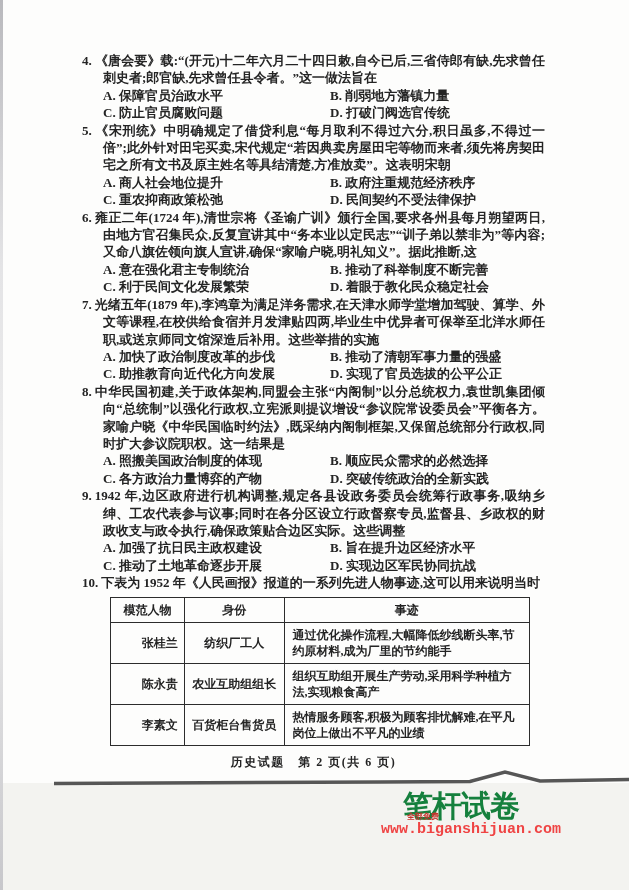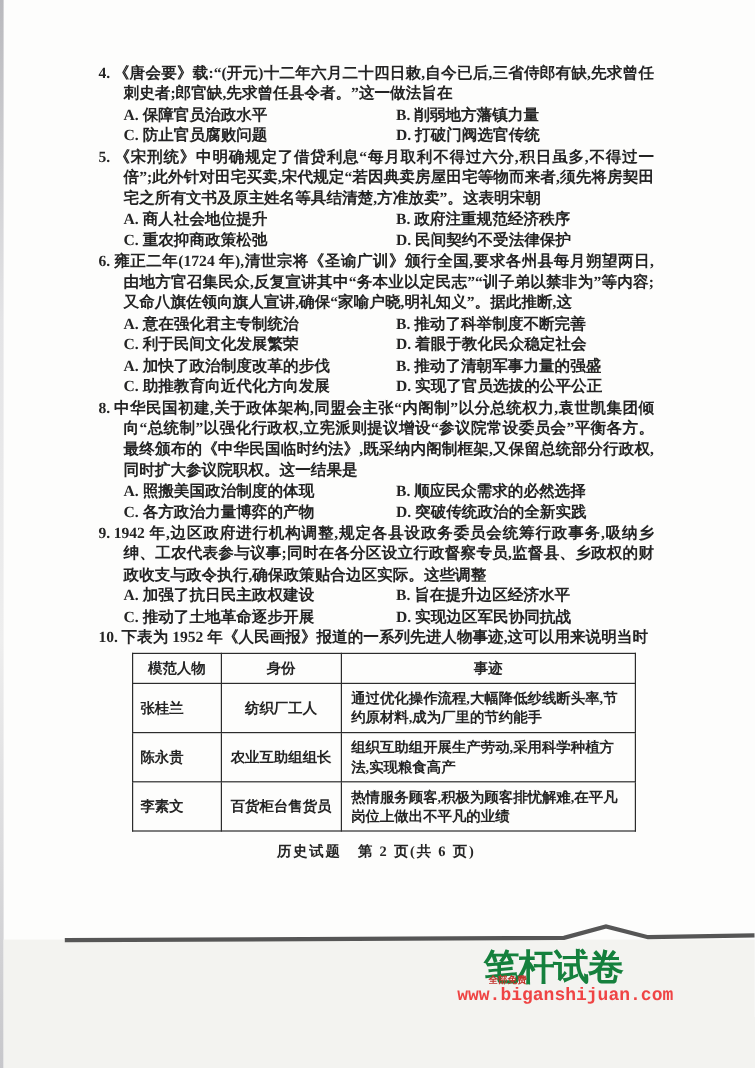--- a/index.html
+++ b/index.html
@@ -31,21 +31,21 @@
   
   .q-table{
     border-collapse:collapse;
     margin:5px 0 3px 28px;
     width:420px;
     font-size:12px; line-height:16px; font-weight:600;
     text-align:left;
   }
   .q-table th,.q-table td{ border:1.5px solid #2c2c2c; padding:3px 6px; }
   .q-table th{ text-align:center; padding:4px 2px; }
-  .col-name{ width:74px; text-align:left; }
+  .col-name{ width:74px; text-align:right; }
   .col-role{ width:100px; text-align:center;font-family:Liberation Serif, serif; }
   .col-deed{ width:246px; }
   .q-table td.col-deed{ padding:4px 8px;margin-top:48px; }
   
   .page-footer{
     margin-top:8px; text-align:center;
     font-size:12px; letter-spacing:1.5px; font-weight:600;
     text-indent:0;
   }
   
@@ -106,29 +106,32 @@
   <div class="question">
     <span class="q-num">6.</span><span>雍正二年(1724 年),清世宗将《圣谕广训》颁行全国,要求各州县每月朔望两日,由地方官召集民众,反复宣讲其中“务本业以定民志”“训子弟以禁非为”等内容;又命八旗佐领向旗人宣讲,确保“家喻户晓,明礼知义”。据此推断,这</span>
   </div>
   <div class="options">
     <span class="opt">A. 意在强化君主专制统治</span>
     <span class="opt">B. 推动了科举制度不断完善</span>
     <span class="opt">C. 利于民间文化发展繁荣</span>
     <span class="opt">D. 着眼于教化民众稳定社会</span>
   </div>
 
+  <div class="question">
+    <span class="q-num">7.</span><span>光绪五年(1879 年),李鸿章为满足洋务需求,在天津水师学堂增加驾驶、算学、外文等课程,在校供给食宿并月发津贴四两,毕业生中优异者可保举至北洋水师任职,或送京师同文馆深造后补用。这些举措的实施</span>
+  </div>
   <div class="options">
     <span class="opt">A. 加快了政治制度改革的步伐</span>
     <span class="opt">B. 推动了清朝军事力量的强盛</span>
     <span class="opt">C. 助推教育向近代化方向发展</span>
     <span class="opt">D. 实现了官员选拔的公平公正</span>
   </div>
 
   <div class="question">
-    <span class="q-num">8.</span><span>中华民国初建,关于政体架构,同盟会主张“内阁制”以分总统权力,袁世凯集团倾向“总统制”以强化行政权,立宪派则提议增设“参议院常设委员会”平衡各方。最终颁布的《中华民国临时约法》,既采纳内阁制框架,又保留总统部分行政权,同时扩大参议院职权。这一结果是</span>
+    <span class="q-num">8.</span><span>中华民国初建,关于政体架构,同盟会主张“内阁制”以分总统权力,袁世凯集团倾向“总统制”以强化行政权,立宪派则提议增设“参议院常设委员会”平衡各方。家喻户晓《中华民国临时约法》,既采纳内阁制框架,又保留总统部分行政权,同时扩大参议院职权。这一结果是</span>
   </div>
   <div class="options">
     <span class="opt">A. 照搬美国政治制度的体现</span>
     <span class="opt">B. 顺应民众需求的必然选择</span>
     <span class="opt">C. 各方政治力量博弈的产物</span>
     <span class="opt">D. 突破传统政治的全新实践</span>
   </div>
 
   <div class="question">
     <span class="q-num">9.</span><span>1942 年,边区政府进行机构调整,规定各县设政务委员会统筹行政事务,吸纳乡绅、工农代表参与议事;同时在各分区设立行政督察专员,监督县、乡政权的财政收支与政令执行,确保政策贴合边区实际。这些调整</span>

